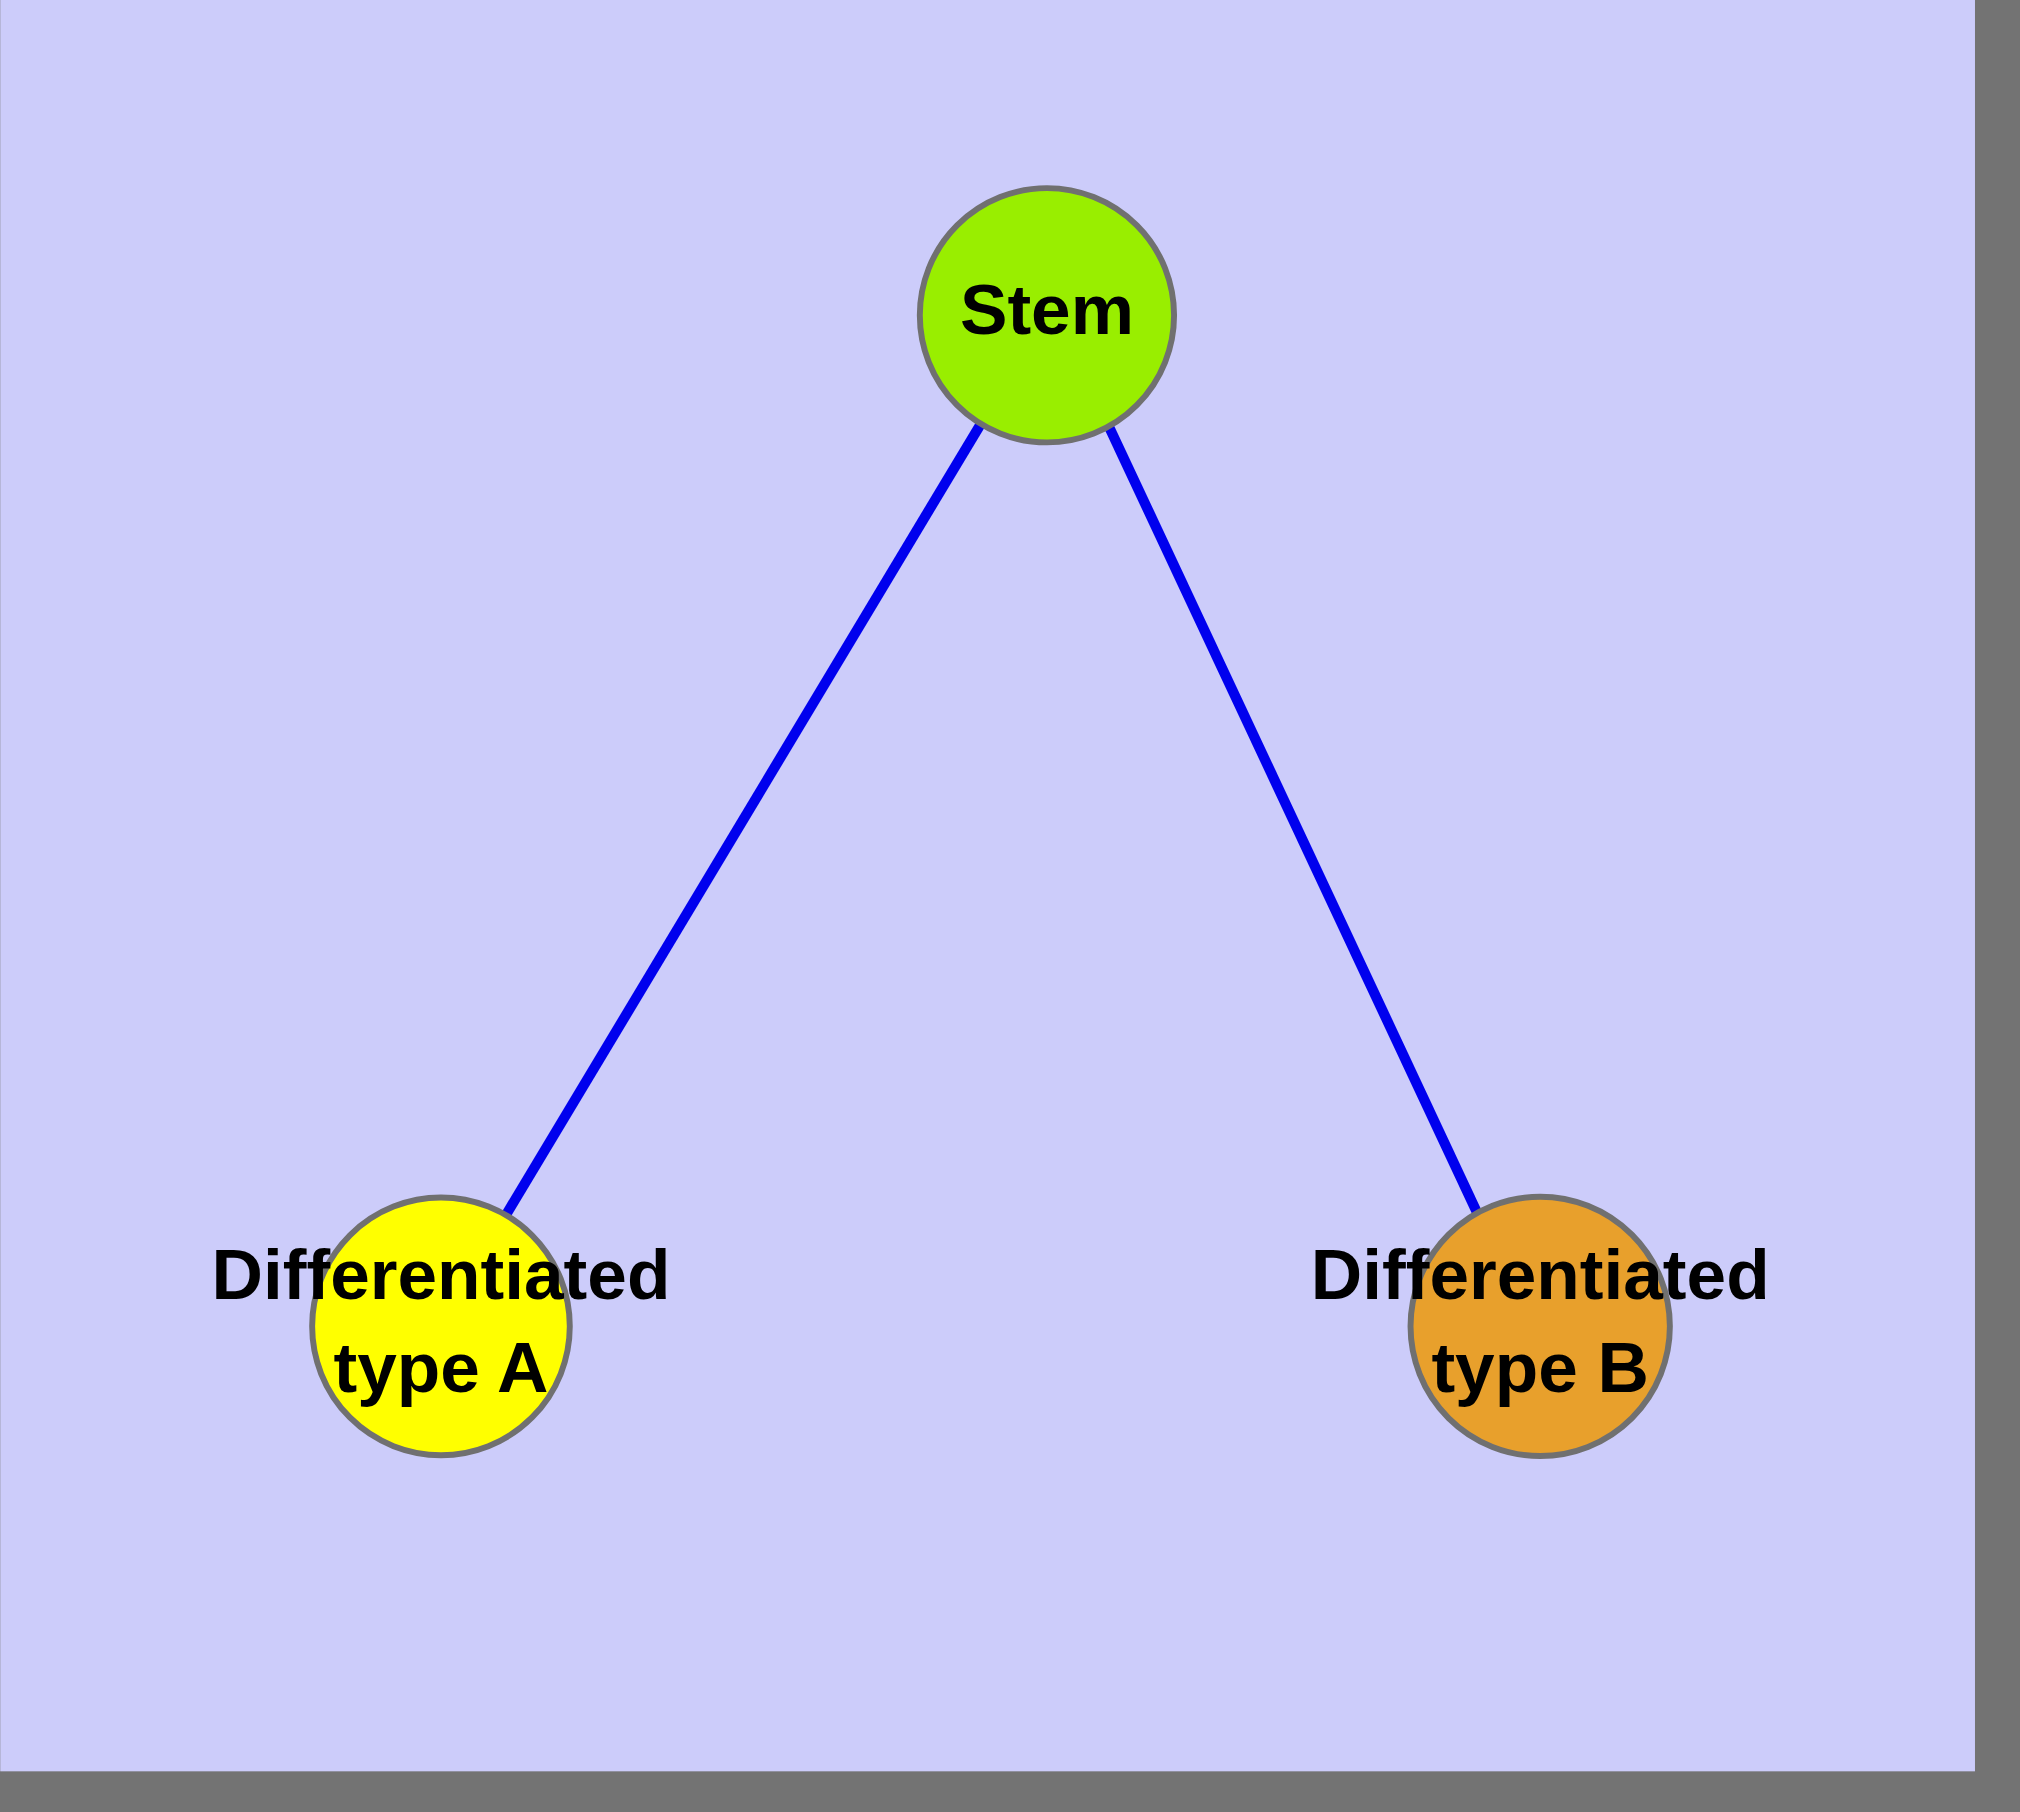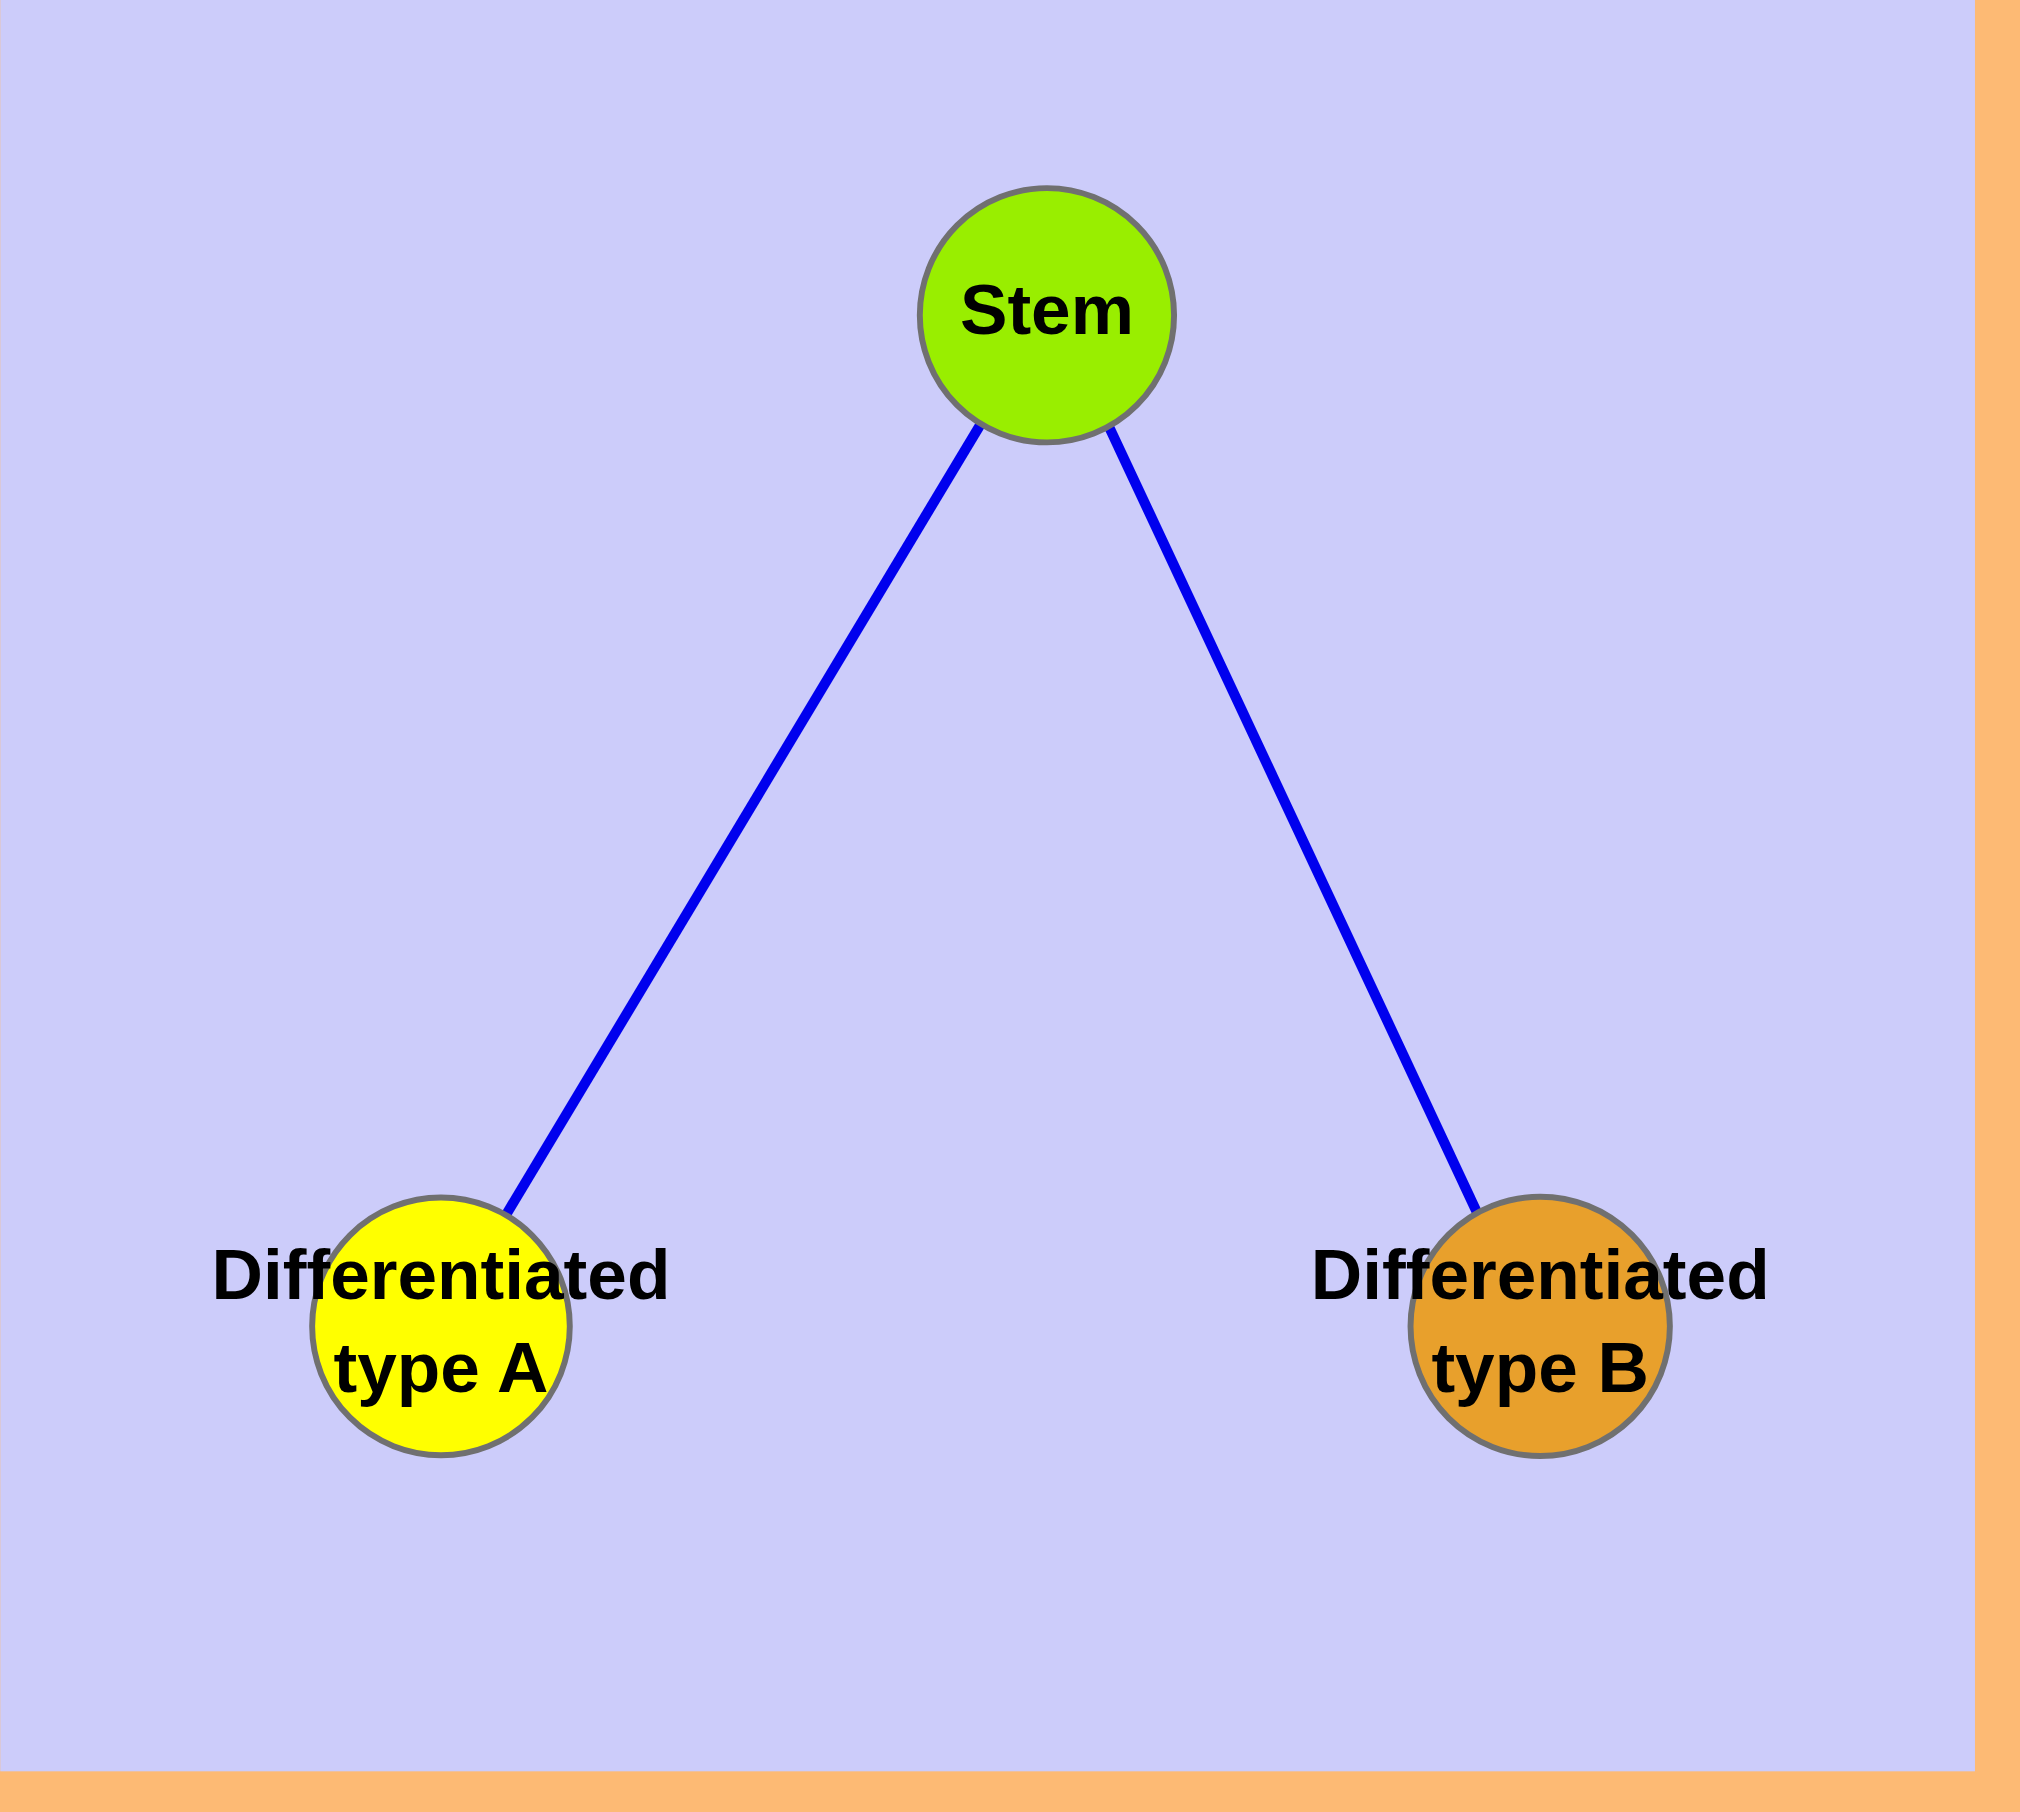--- a/index.html
+++ b/index.html
@@ -29,21 +29,21 @@
     font-family: "Liberation Sans", sans-serif;
     font-weight: bold;
     fill: #000000;
     text-anchor: middle;
     dominant-baseline: middle;
   }
 </style>
 </head>
 <body style="width: 2021px; height: 1812px;">
 
-<div id="graph-root" style="width: 2021px; height: 1812px; background: #fdba74; text-align: right;">
+<div id="graph-root" style="width: 2021px; height: 1812px; background: #737373; text-align: right;">
   <svg id="graph-svg" width="2021" height="1812" viewBox="0 0 2384 2138" xmlns="http://www.w3.org/2000/svg">
       <rect x="0" y="0" width="2330" height="2090" fill="#ccccfa"></rect>
       <line x1="1157" y1="500" x2="597" y2="1433" stroke="#0000ee" stroke-width="12" stroke-linecap="butt"></line>
       <line x1="1308" y1="503" x2="1745" y2="1436" stroke="#0000ee" stroke-width="12" stroke-linecap="butt"></line>
       <circle cx="1235" cy="372" r="150" fill="#99ee00" stroke="#707070" stroke-width="7"></circle>
       <circle cx="520" cy="1565" r="152" fill="#ffff00" stroke="#707070" stroke-width="7"></circle>
       <circle cx="1817" cy="1565" r="153" fill="#e8a02c" stroke="#707070" stroke-width="7"></circle>
       <g>
         <text x="1235" y="372" font-size="84" fill="#000000" class="node-label">Stem</text>
       </g>

